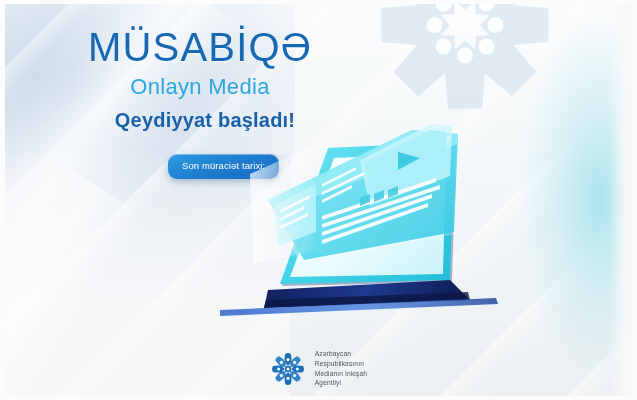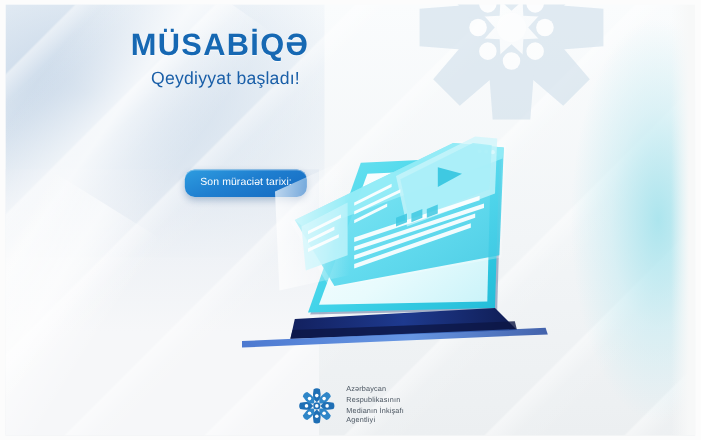--- a/index.html
+++ b/index.html
@@ -79,30 +79,30 @@
     position:absolute;right:72px;top:-74px;width:190px;height:190px;
     opacity:.55;pointer-events:none;
   }
   .watermark svg{width:100%;height:100%;display:block;}
 
   
   .headline{
     position:absolute;left:0;top:22px;width:390px;text-align:center;
   }
   .h-main{
-    font-size:28px;font-weight:bold;letter-spacing:1.2px;
+    font-size:40px;font-weight:normal;letter-spacing:1.2px;
     color:#1668b3;line-height:1.05;margin:0;
     text-shadow:0 1px 0 rgba(255,255,255,.7);
   }
   .h-sub{
     font-size:22px;font-weight:normal;letter-spacing:.3px;
     color:#2ba6e0;line-height:1.25;margin:5px 0 0 0;
   }
   .h-cta{
-    font-size:16px;font-weight:normal;letter-spacing:.2px;
+    font-size:20px;font-weight:bold;letter-spacing:.2px;
     color:#1a5fa8;line-height:1.2;margin:7px 0 0 10px;
   }
 
   
   .badge{
     position:absolute;left:163px;top:150px;
     padding:6px 14px 7px 14px;border-radius:9px;
     background:linear-gradient(160deg,#2e9de0 0%,#1f7fd0 45%,#1569c0 100%);
     box-shadow:0 3px 7px rgba(20,70,130,.30), inset 0 1px 0 rgba(255,255,255,.35);
     text-align:right;color:#ffffff;
@@ -178,20 +178,21 @@
               <circle cx="0" cy="-16" r="4.2" fill="#ffffff"></circle>
             </g>
             <circle cx="0" cy="0" r="7" fill="#ffffff"></circle>
           </g>
         </g>
       </svg>
     </div>
 
     <div class="headline">
       <div class="h-main">MÜSABİQƏ</div>
+      <div class="h-sub">Onlayn Media</div>
       <div class="h-cta">Qeydiyyat başladı!</div>
     </div>
 
     <div class="badge">
       <div class="badge-l1">Son müraciət tarixi:</div>
     </div>
 
     <div class="art">
       <svg viewBox="0 0 330 230">
         <defs>

